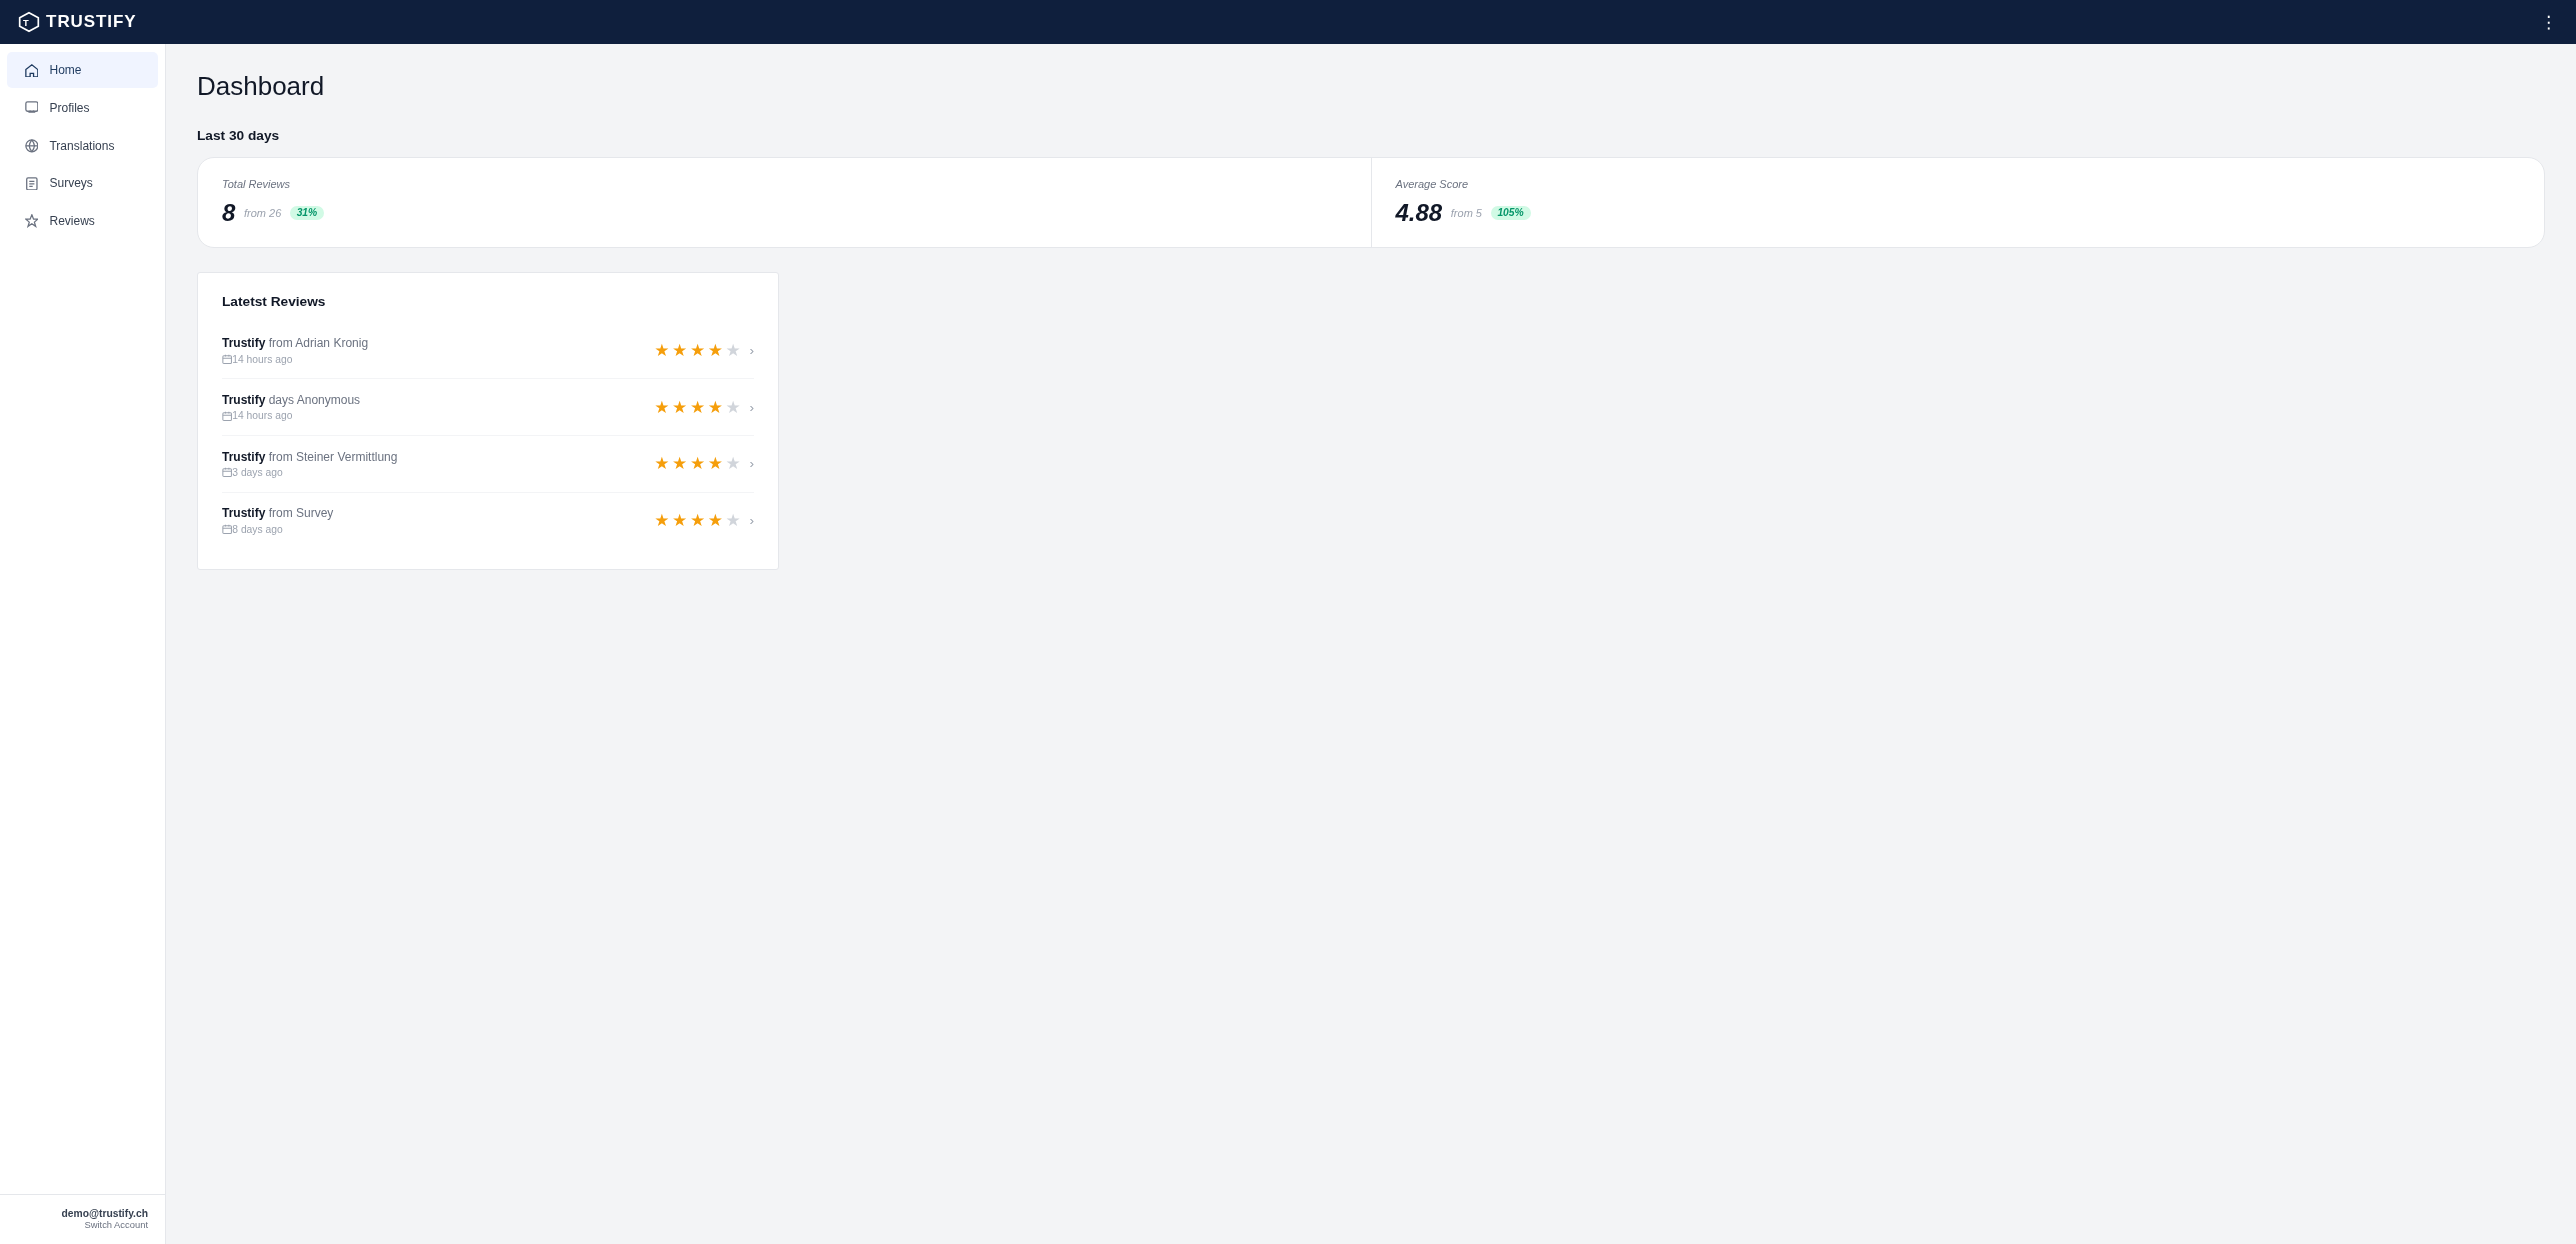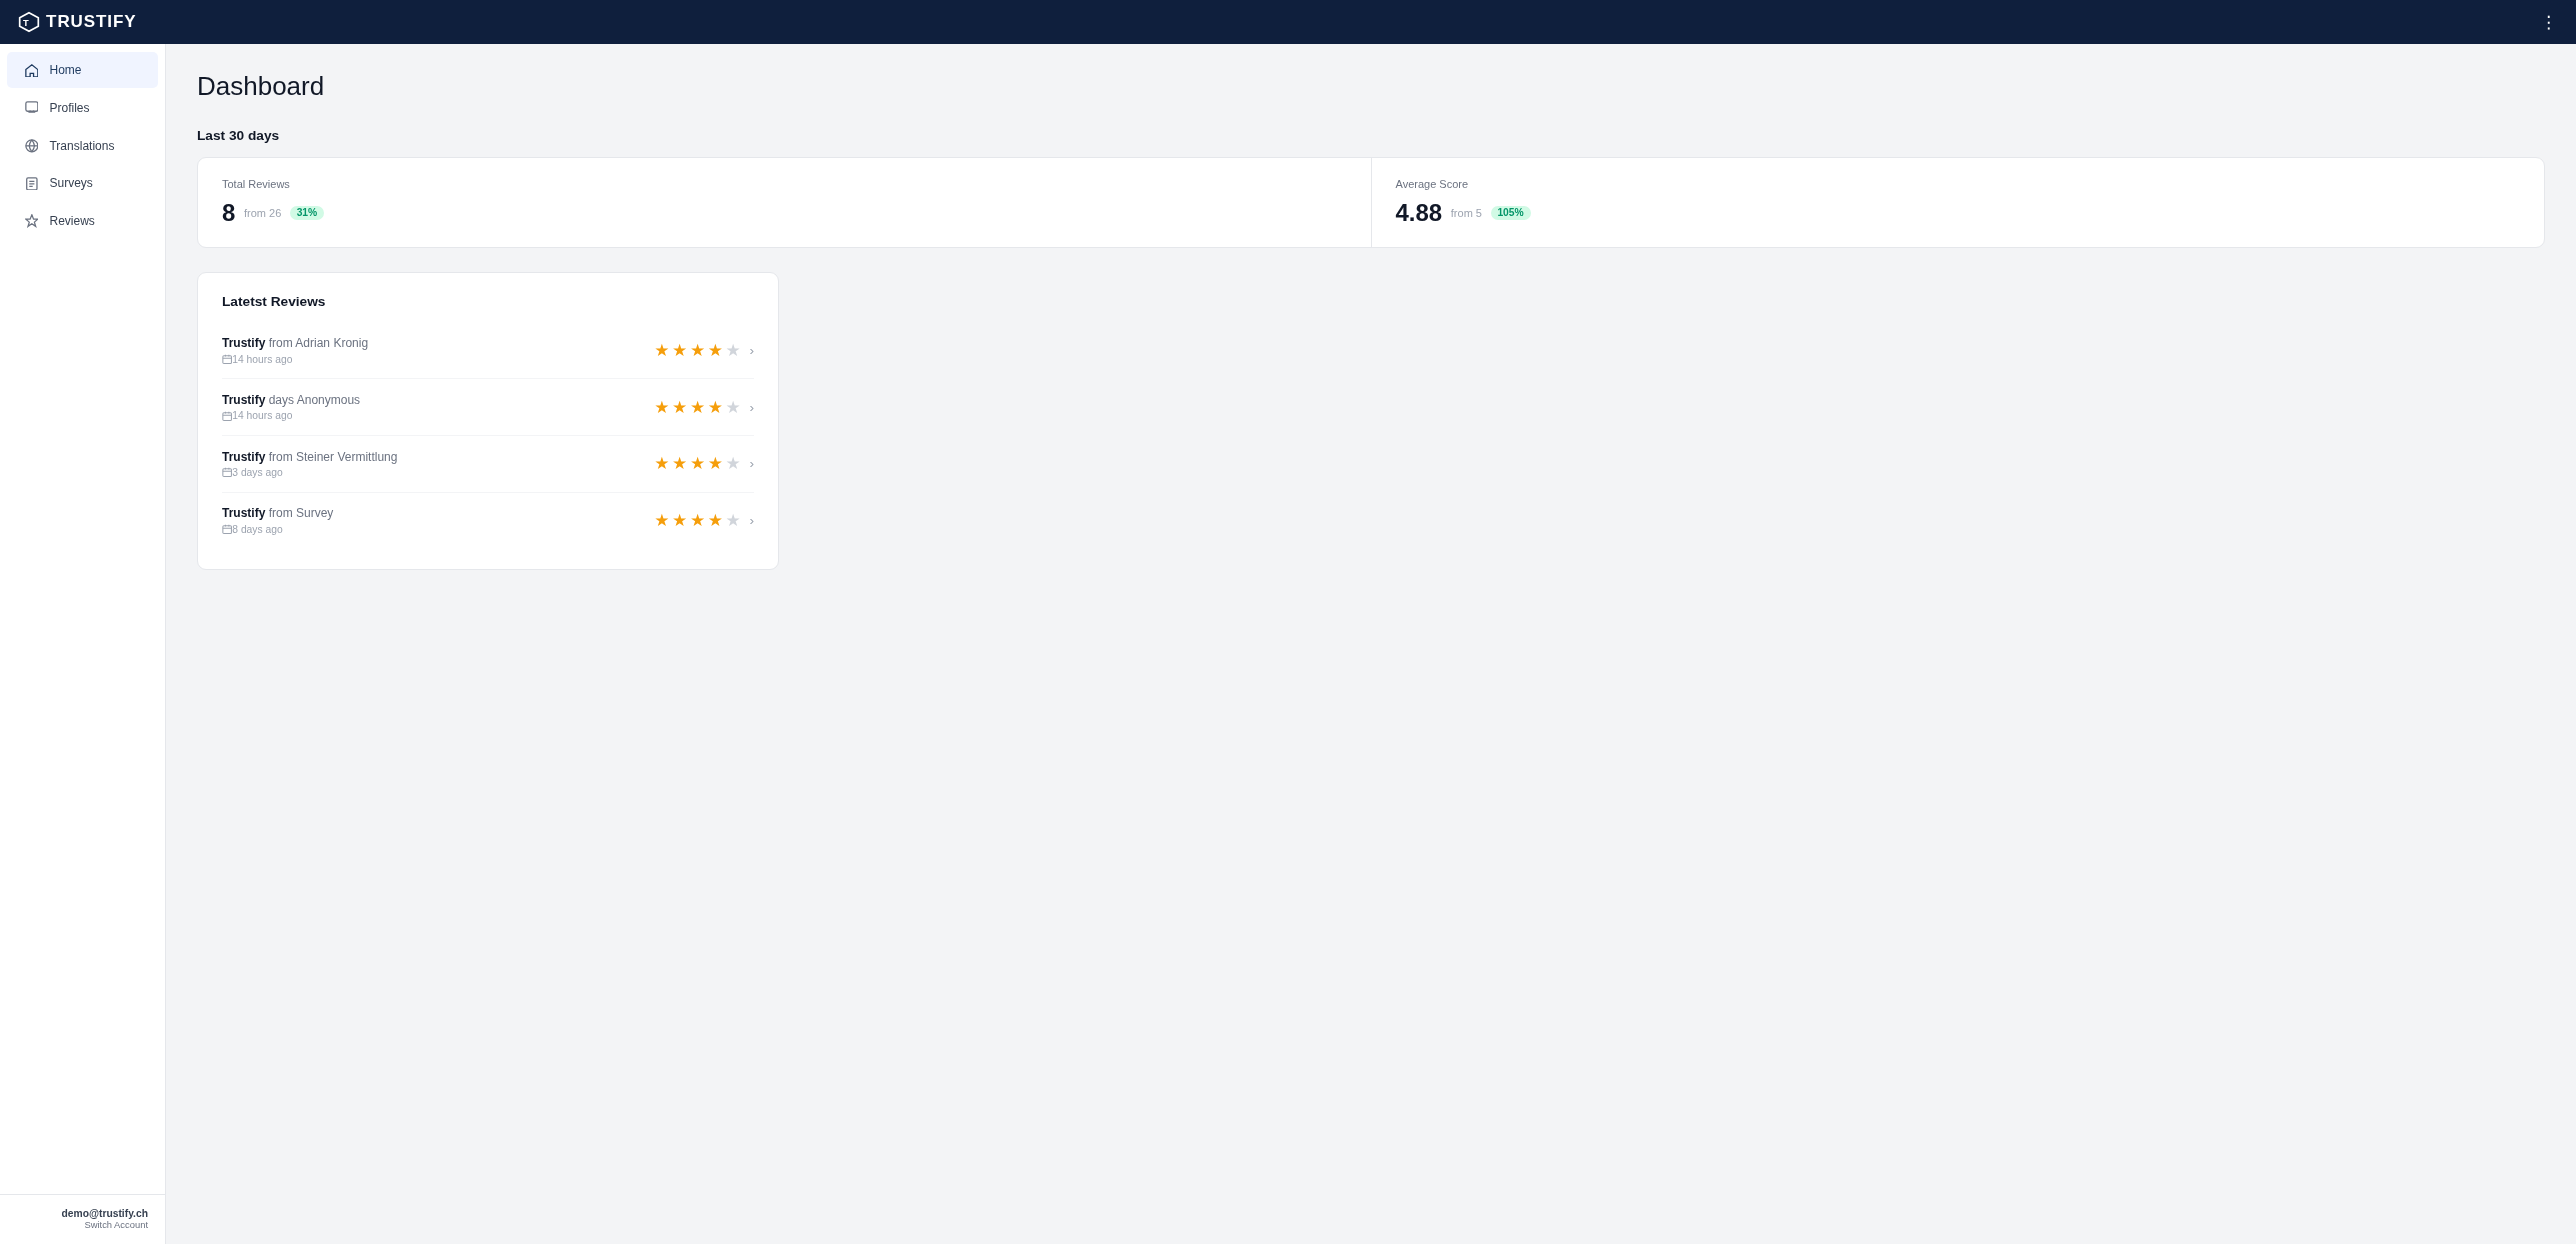--- a/index.html
+++ b/index.html
@@ -120,24 +120,25 @@
       font-weight: 600;
       color: #111827;
       margin-bottom: 13.7px;
     }
 
     
     .stats-row {
       display: flex;
       gap: 0;
       background: #fff;
-      border-radius: 9px;
+      border-radius: 17px;
       border: 0.9px solid #e5e7eb;
       margin-bottom: 24px;
       overflow: hidden;
+      font-style: italic;
     }
     .stat-card {
       flex: 1;
       padding: 20.5px 24px;
       border-right: 0.9px solid #e5e7eb;
     }
     .stat-card:last-child {
       border-right: none;
     }
     .stat-label {
@@ -167,21 +168,21 @@
       font-weight: 600;
     }
     .badge-green {
       background: #d1fae5;
       color: #059669;
     }
 
     
     .reviews-card {
       background: #fff;
-      border-radius: 9px;
+      border-radius: 3px;
       border: 0.9px solid #e5e7eb;
       padding: 20.5px 24px;
       max-width: 582px;
     }
     .review-list {
       margin-top: 6.8px;
     }
     .review-item {
       display: flex;
       align-items: center;

